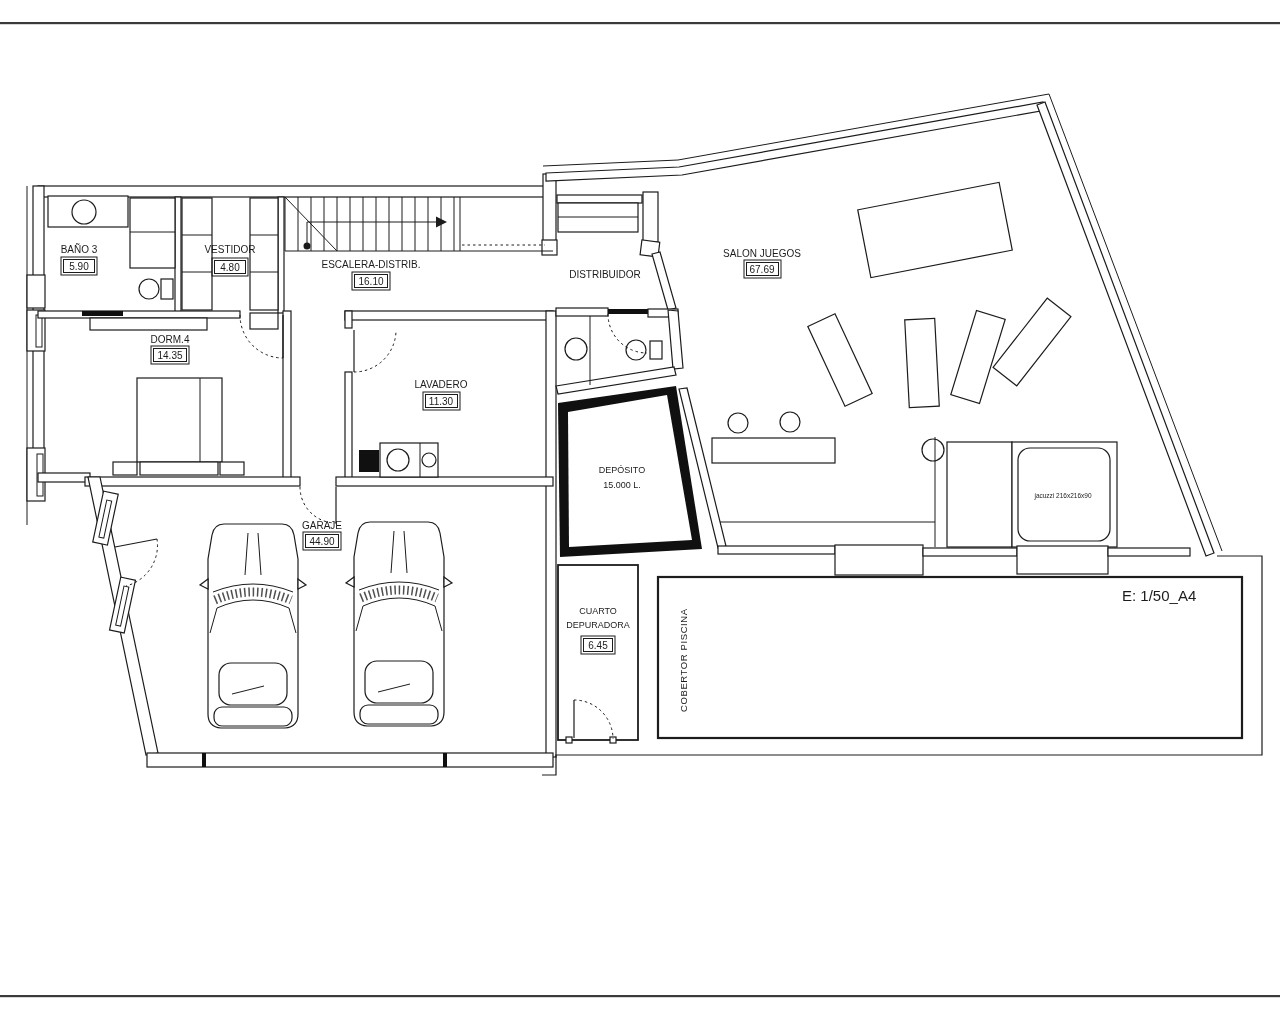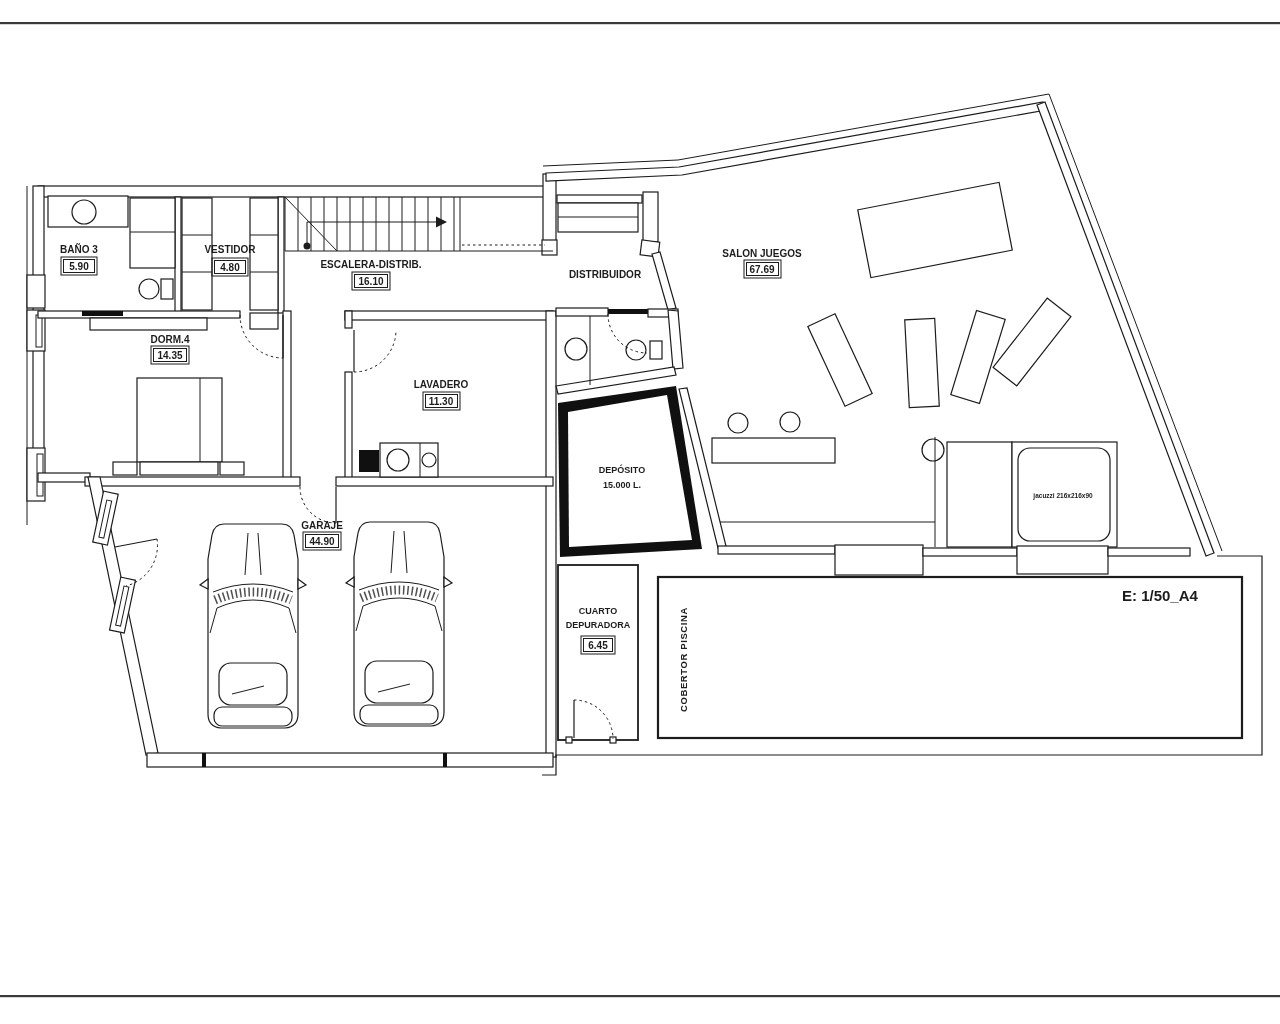--- a/index.html
+++ b/index.html
@@ -1,16 +1,16 @@
 <!DOCTYPE html>
 <html><head>
 <meta charset="utf-8">
 <style>
   html,body{margin:0;padding:0;background:#ffffff;}
-  .stage{width:1280px;height:1024px;position:relative;background:#ffffff;overflow:hidden;font-weight:bold;}
+  .stage{width:1280px;height:1024px;position:relative;background:#ffffff;overflow:hidden;}
   svg text{font-family:"Liberation Sans",sans-serif;fill:#1c1c1c;}
   .lbl{font-size:10px;text-anchor:middle;}
   .val{font-size:10px;text-anchor:middle;}
   .cap{font-size:9px;text-anchor:middle;}
   .tiny{font-size:6.5px;text-anchor:middle;}
   .scale-lbl{font-size:15px;text-anchor:start;}
   .vert-lbl{font-size:9.5px;letter-spacing:.6px;}
   .w{fill:#ffffff;stroke:#1c1c1c;stroke-width:1.2;}
   .ln{fill:none;stroke:#1c1c1c;stroke-width:1.2;}
   .thin{fill:none;stroke:#1c1c1c;stroke-width:1;}

